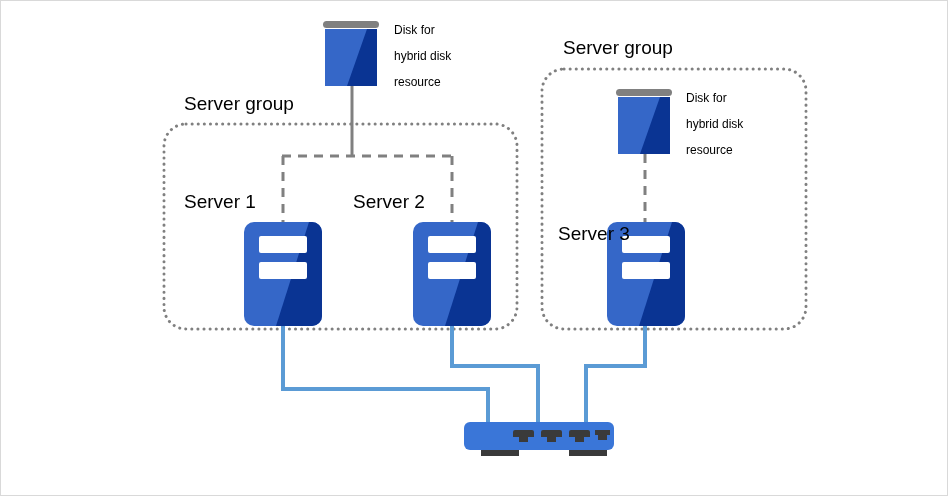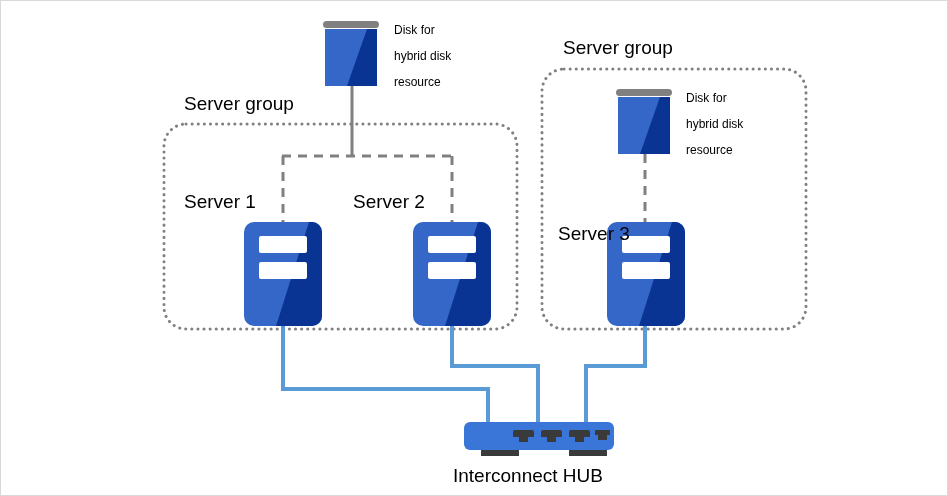--- a/index.html
+++ b/index.html
@@ -148,15 +148,14 @@
   <div class="lbl lbl-disk" style="left:393px; top:69px;">resource</div>
 
   <div class="lbl lbl-disk" style="left:685px; top:85px;">Disk for</div>
   <div class="lbl lbl-disk" style="left:685px; top:111px;">hybrid disk</div>
   <div class="lbl lbl-disk" style="left:685px; top:137px;">resource</div>
 
   <div class="lbl lbl-server" style="left:183px; top:188px;">Server 1</div>
   <div class="lbl lbl-server" style="left:352px; top:188px;">Server 2</div>
   <div class="lbl lbl-server" style="left:557px; top:188px;margin-top:32px;">Server 3</div>
 
-  <div class="lbl lbl-hub" style="left:452px; top:462px;">Interconnect HUB</div>
 
 </div>
 
 </body></html>

